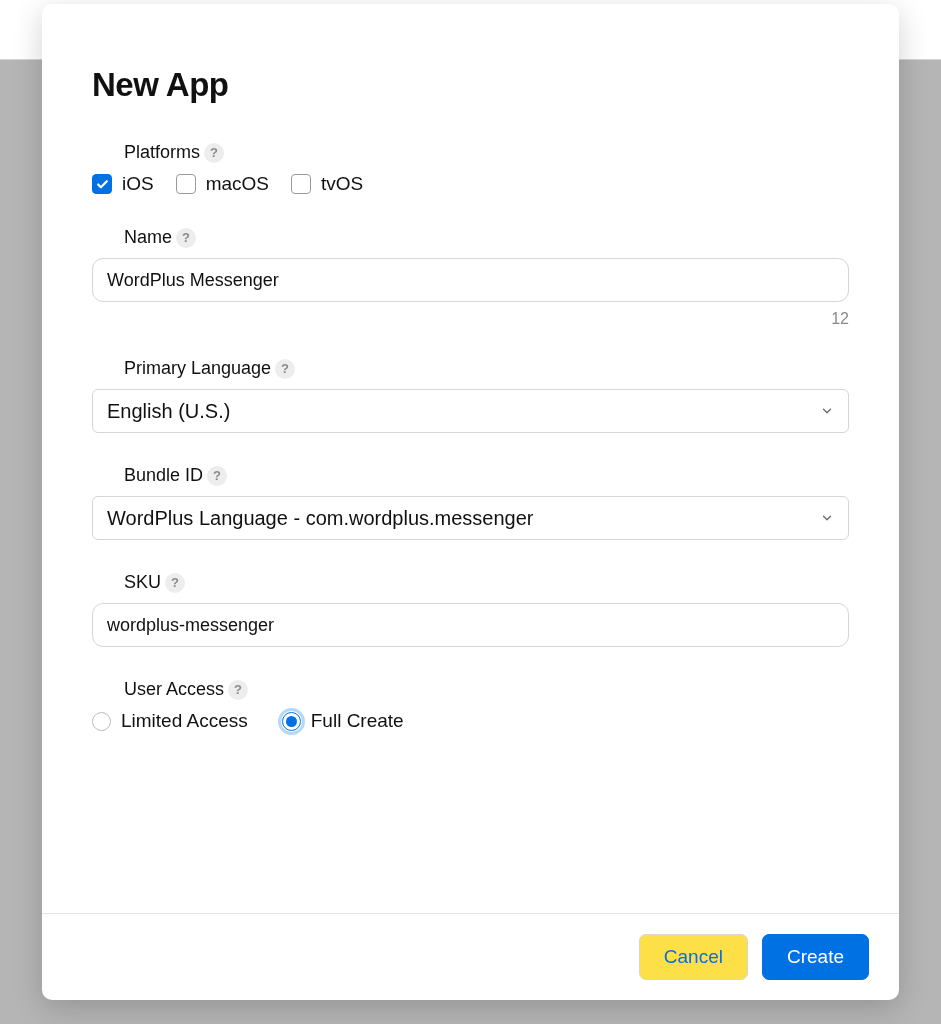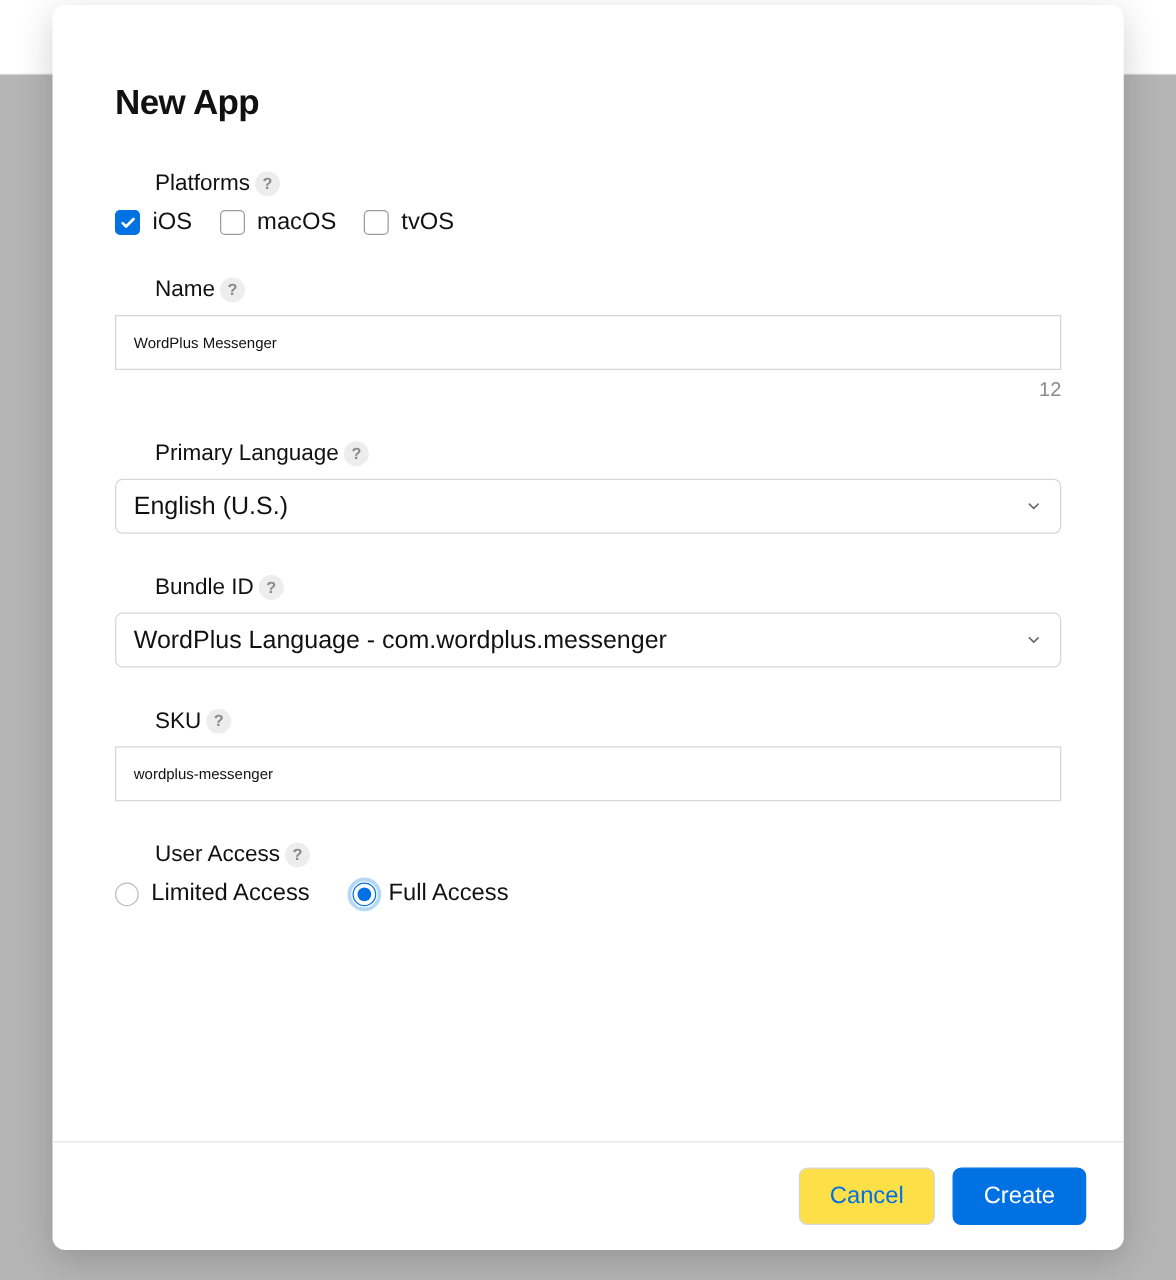--- a/index.html
+++ b/index.html
@@ -35,21 +35,21 @@
       box-shadow: 0 8px 30px rgba(0,0,0,.18);
       display: flex;
       flex-direction: column;
     }
     .modal-body {
       padding: 62px 50px 30px 50px;
       flex: 1;
       overflow: auto;
     }
     .modal-title {
-      font-size: 28px;
+      font-size: 33px;
       font-weight: 700;
       color: #111;
       margin-bottom: 38px;
       letter-spacing: -0.5px;
     }
     .section {
       margin-bottom: 32px;
     }
     .section.tight {
       margin-bottom: 30px;
@@ -111,23 +111,23 @@
     .checkbox.checked svg {
       display: block;
     }
     .checkbox svg {
       display: none;
     }
     .text-input {
       width: 100%;
       height: 44px;
       border: 1px solid #d6d6d6;
-      border-radius: 0;
+      border-radius: 11px;
       padding: 0 14px;
-      font-size: 12px;
+      font-size: 18px;
       color: #111;
       font-family: inherit;
       outline: none;
     }
     .select {
       width: 100%;
       height: 44px;
       border: 1px solid #d6d6d6;
       border-radius: 6px;
       padding: 0 14px;
@@ -302,21 +302,21 @@
         <span class="field-label">User Access</span>
         <span class="help-icon">?</span>
       </div>
       <div class="radio-row">
         <label class="radio-item">
           <span class="radio"></span>
           <span>Limited Access</span>
         </label>
         <label class="radio-item">
           <span class="radio selected"></span>
-          <span>Full Access</span>
+          <span>Full Create</span>
         </label>
       </div>
     </div>
 
   </div>
 
   <div class="modal-footer">
     <button class="btn btn-secondary">Cancel</button>
     <button class="btn btn-primary">Create</button>
   </div>

